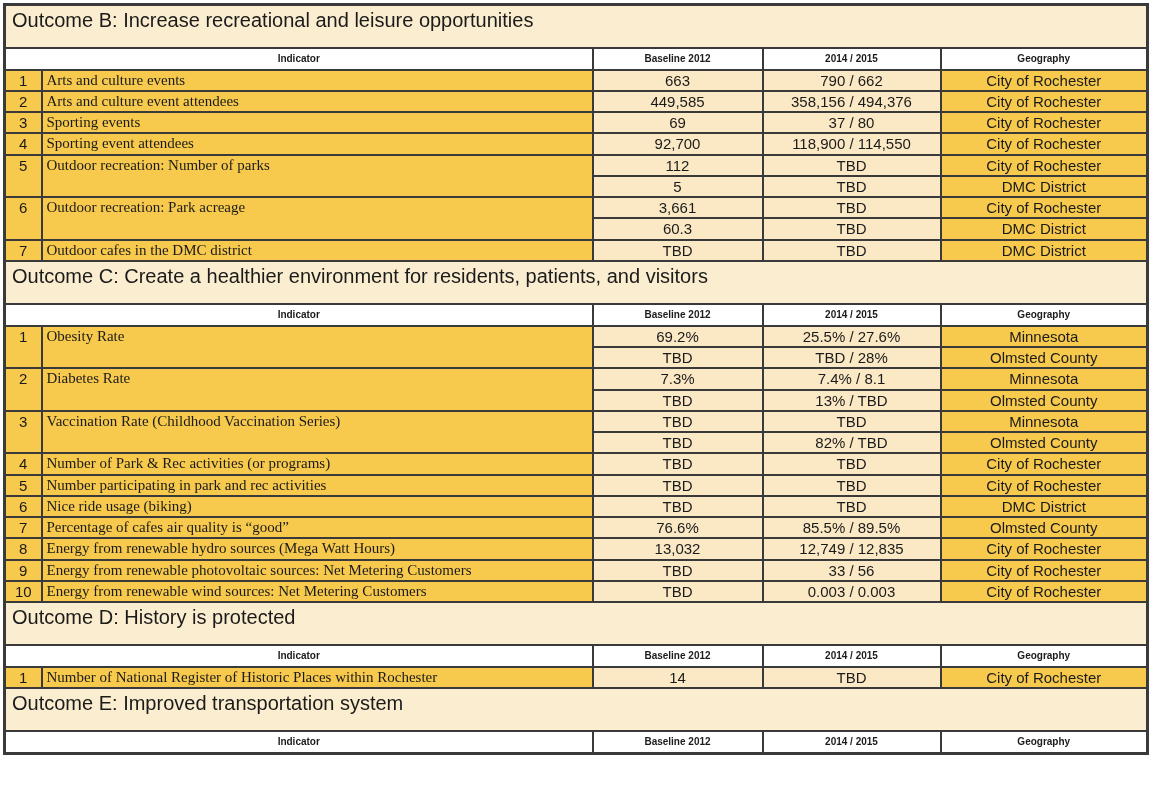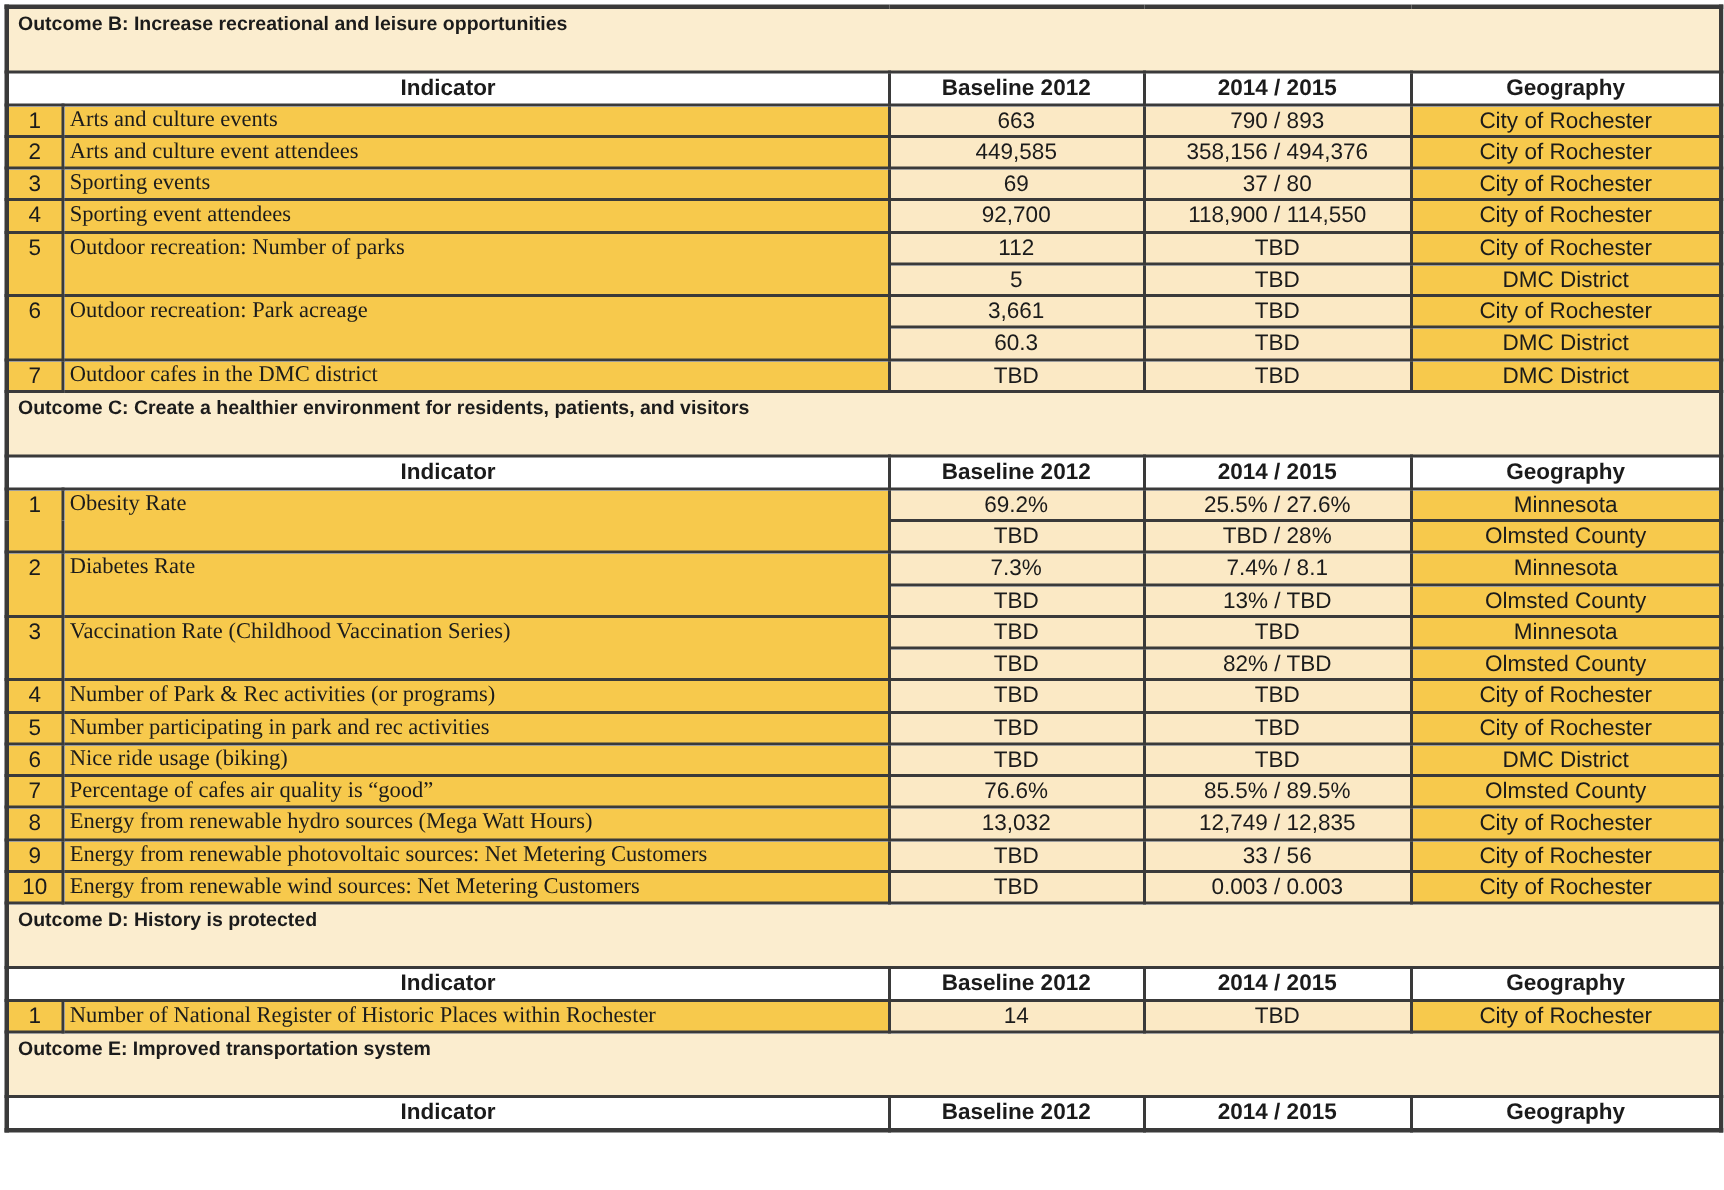--- a/index.html
+++ b/index.html
@@ -30,30 +30,30 @@
     white-space:nowrap;
     font-size:15px;
     line-height:1.15;
   }
   
   tr.title-row td{
     background:var(--title-cream);
     height:43px;
     vertical-align:top;
     padding:3px 0 0 6px;
-    font-size:13px;
-    font-weight:700;
+    font-size:20px;
+    font-weight:400;
   }
   
   tr.header-row th{
     background:var(--header-bg);
     height:22px;
     text-align:center;
     font-weight:700;
-    font-size:15px;
+    font-size:10px;
     padding:1px 2px;
   }
   
   tr.data-row td{height:20px;padding:1px 4px;}
   td.num-cell{
     background:var(--gold);
     text-align:center;
     padding-left:2px;
   }
   td.indicator-cell{
@@ -91,21 +91,21 @@
         <tr class="header-row">
           <th colspan="2">Indicator</th>
           <th>Baseline 2012</th>
           <th>2014 / 2015</th>
           <th>Geography</th>
         </tr>
         <tr class="data-row">
           <td class="num-cell" rowspan="1">1</td>
           <td class="indicator-cell" rowspan="1">Arts and culture events</td>
           <td class="baseline-cell">663</td>
-          <td class="period-cell">790 / 893</td>
+          <td class="period-cell">790 / 662</td>
           <td class="geography-cell">City of Rochester</td>
         </tr>
         <tr class="data-row">
           <td class="num-cell" rowspan="1">2</td>
           <td class="indicator-cell" rowspan="1">Arts and culture event attendees</td>
           <td class="baseline-cell">449,585</td>
           <td class="period-cell">358,156 / 494,376</td>
           <td class="geography-cell">City of Rochester</td>
         </tr>
         <tr class="data-row">

